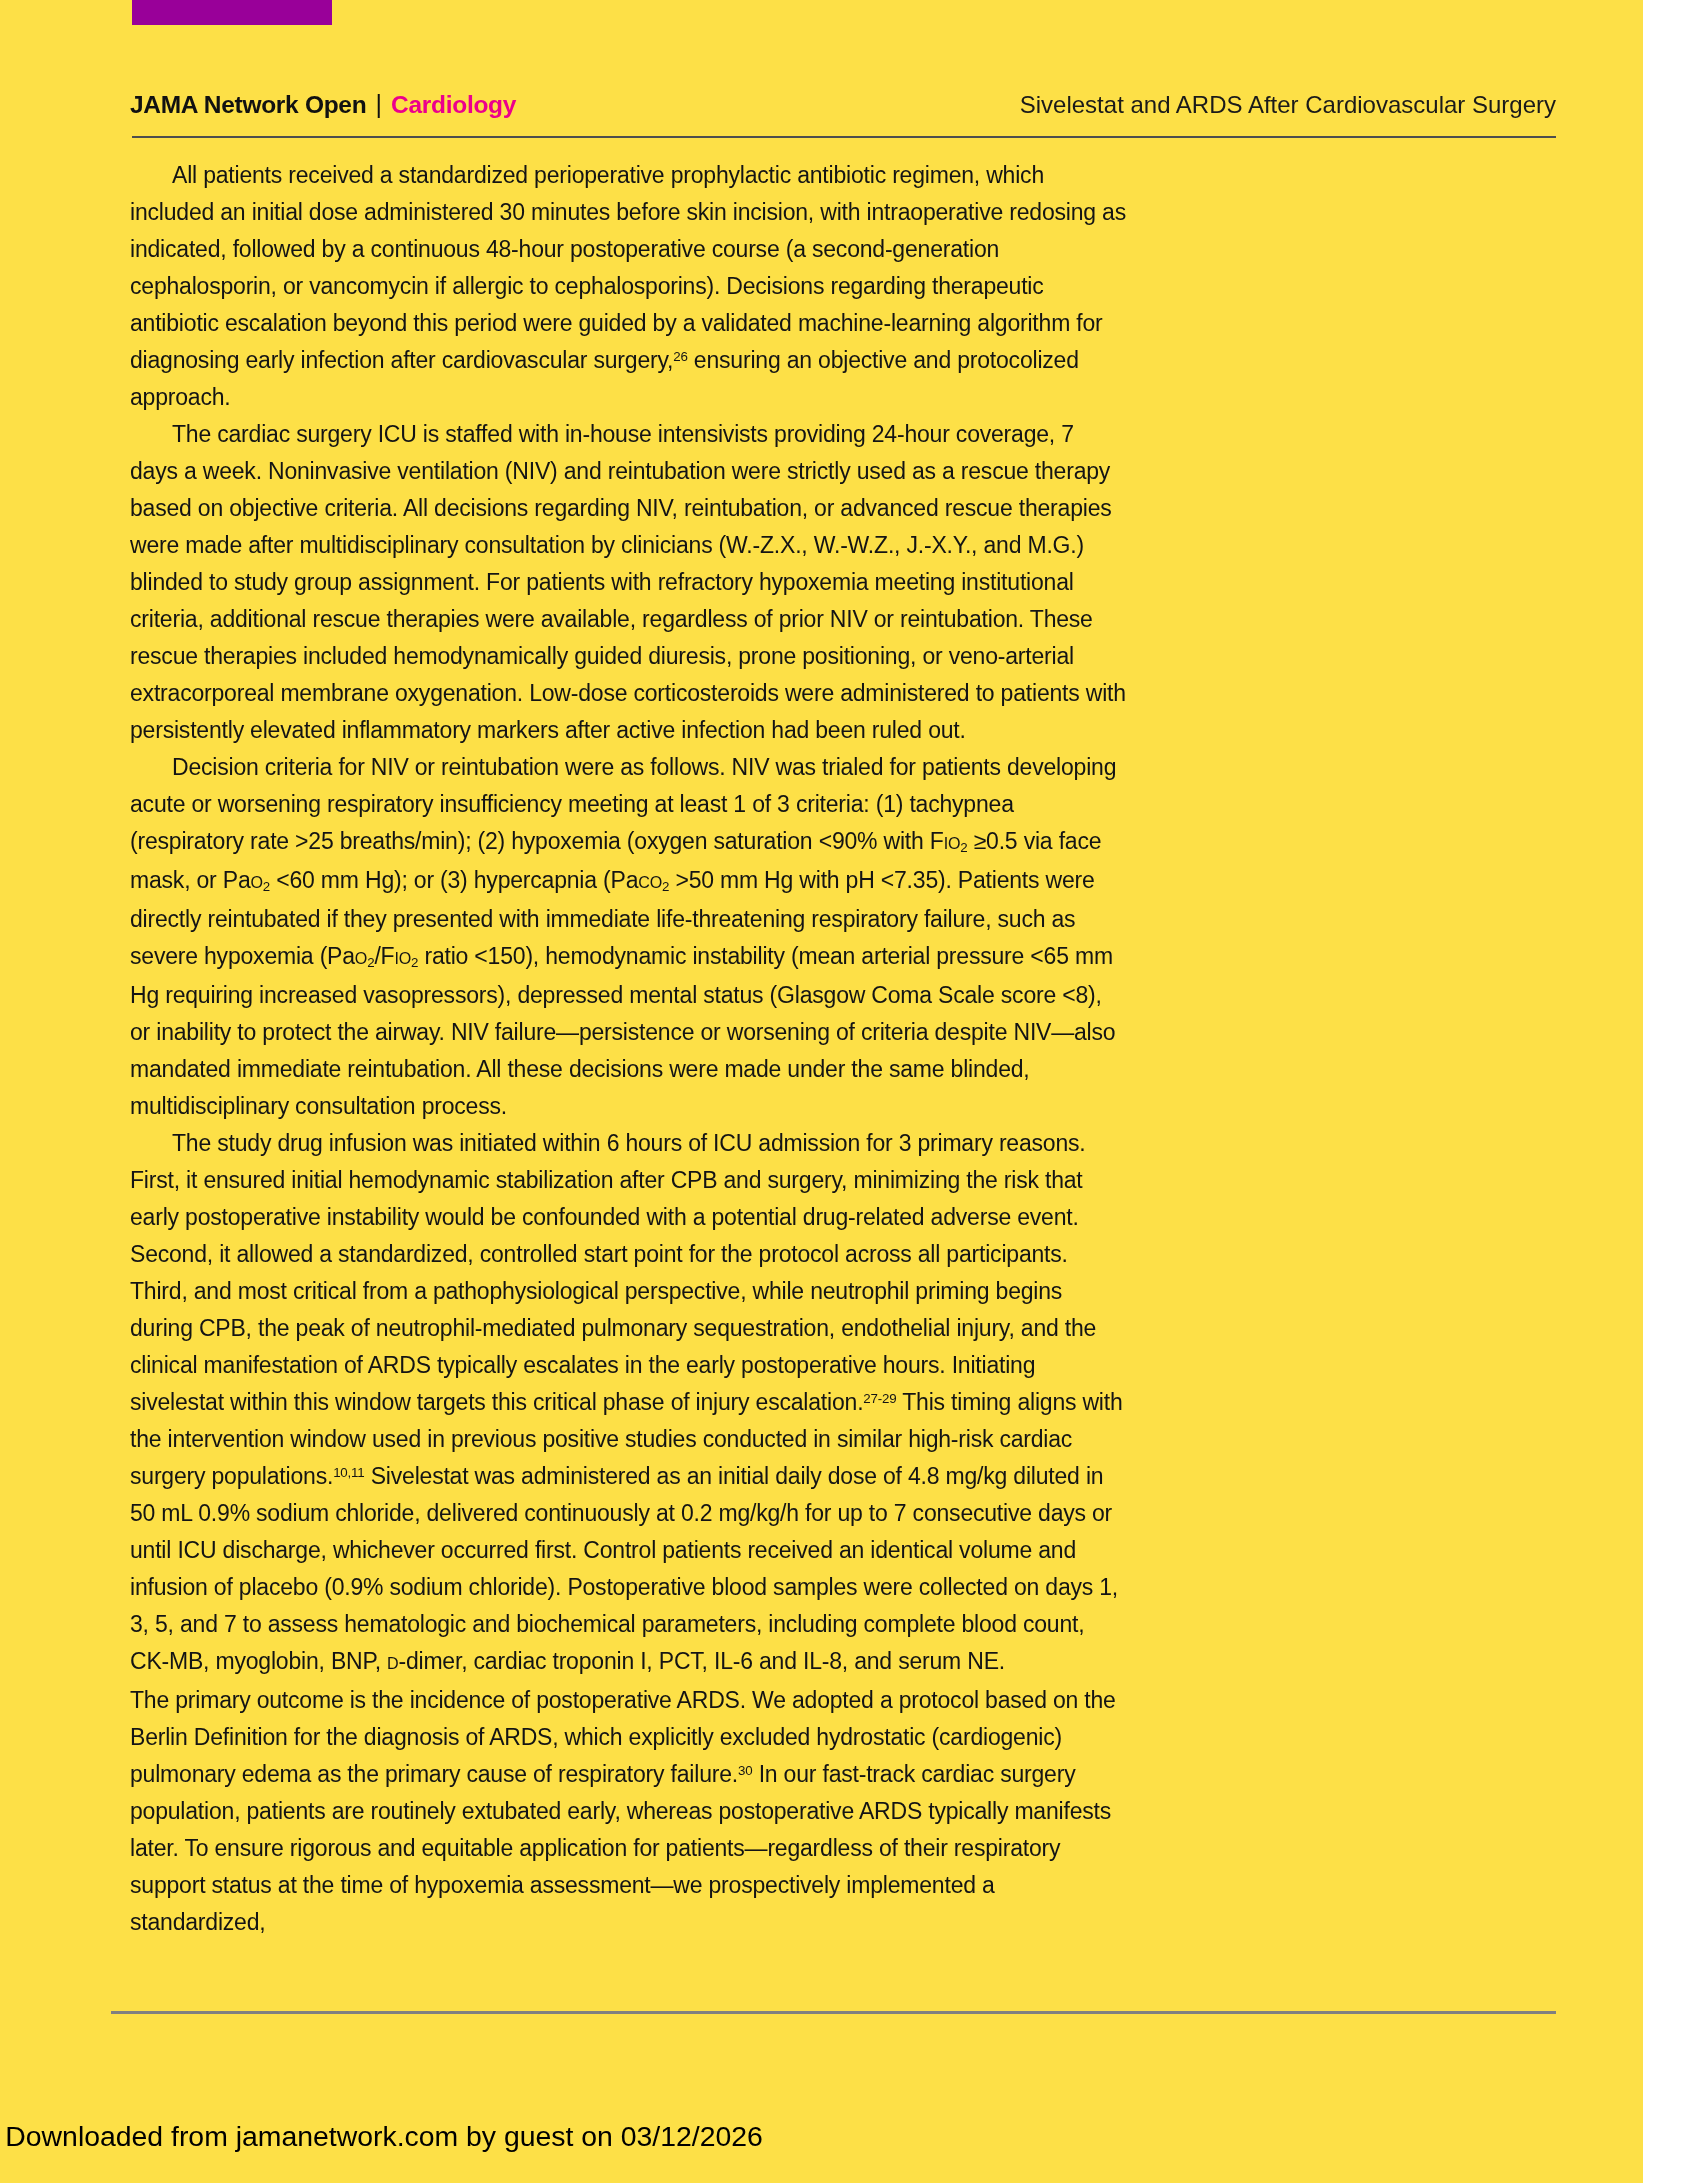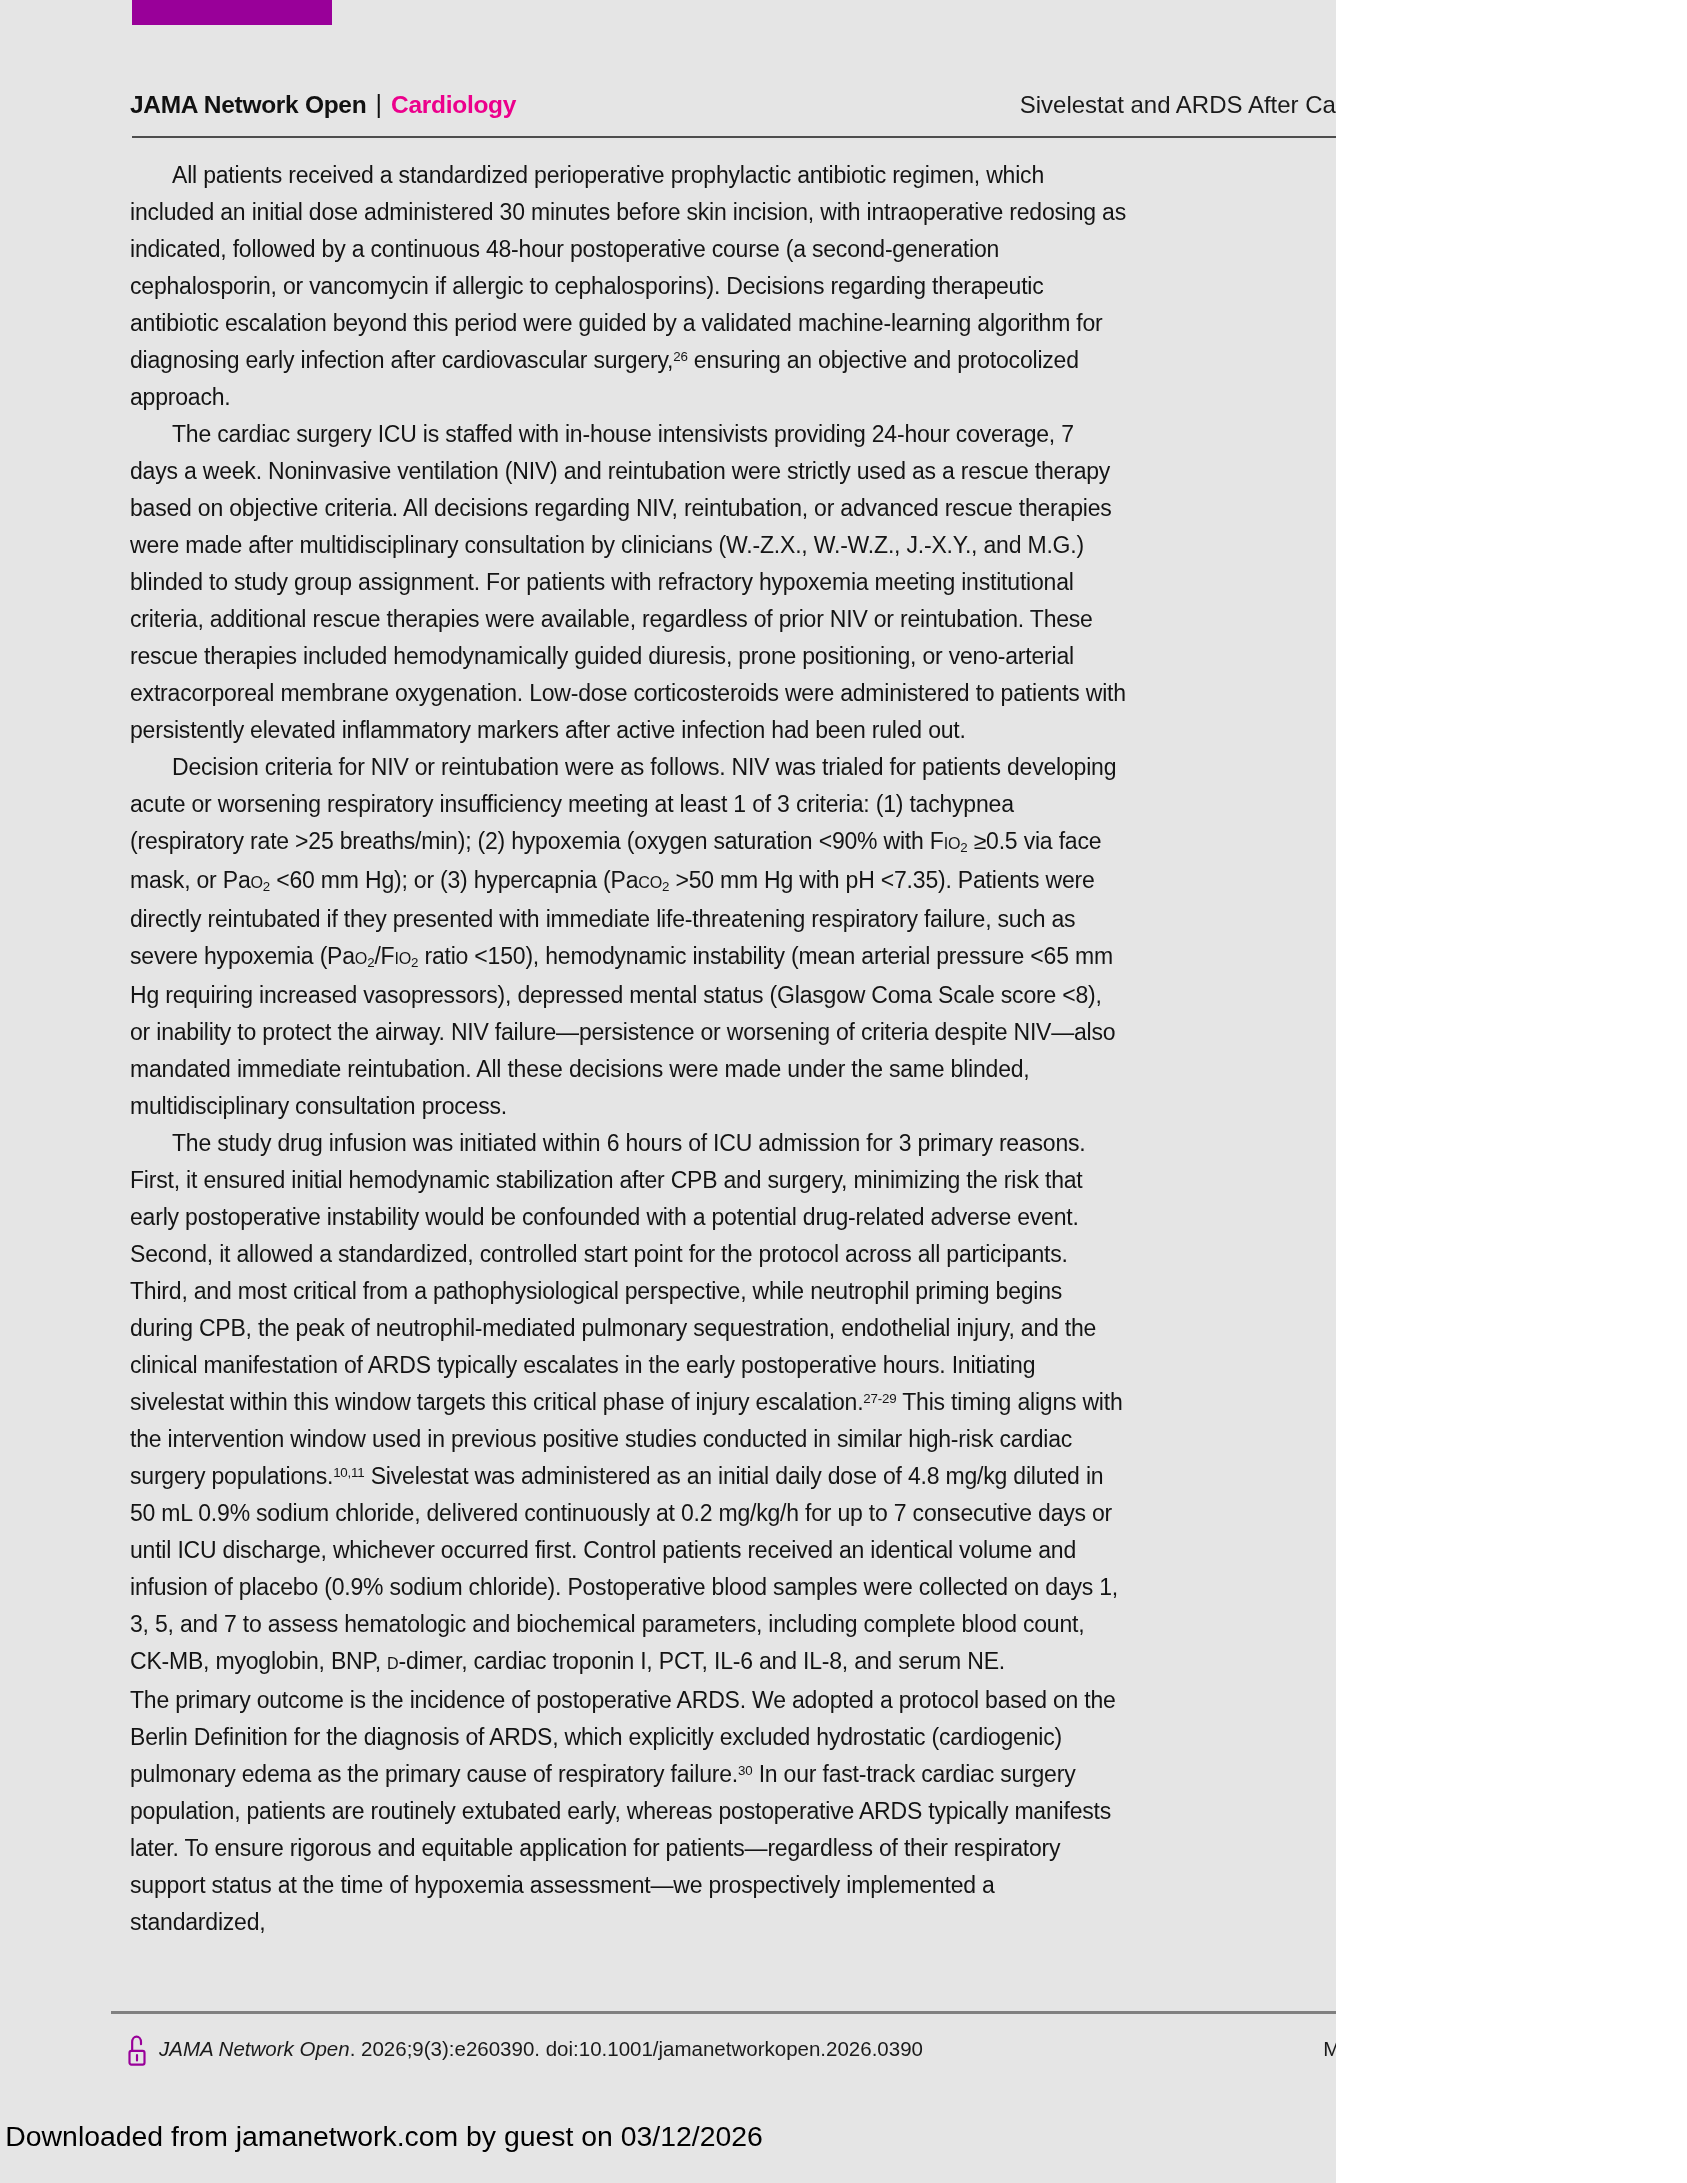--- a/index.html
+++ b/index.html
@@ -2,23 +2,23 @@
 <html style="font-size:10.6px"><head>
 <meta charset="utf-8">
 <style>
   html, body {
     margin: 0;
     padding: 0;
     background: #ffffff;
   }
   .page {
     position: relative;
-    width: 1336px;
+    width: 1643px;
     height: 2183px;
-    background: #e5e5e5;
+    background: #fde047;
     font-family: "Liberation Sans", sans-serif;
     color: #111111;
     overflow: hidden;
   }
   .top-bar {
     position: absolute;
     left: 132px;
     top: 0;
     width: 200px;
     height: 24.5px;
@@ -162,31 +162,17 @@
   <main class="body-col">
       <p class="indent">All patients received a standardized perioperative prophylactic antibiotic regimen, which included an initial dose administered 30 minutes before skin incision, with intraoperative redosing as indicated, followed by a continuous 48-hour postoperative course (a second-generation cephalosporin, or vancomycin if allergic to cephalosporins). Decisions regarding therapeutic antibiotic escalation beyond this period were guided by a validated machine-learning algorithm for diagnosing early infection after cardiovascular surgery,<sup>26</sup> ensuring an objective and protocolized approach.</p>
       <p class="indent">The cardiac surgery ICU is staffed with in-house intensivists providing 24-hour coverage, 7 days a week. Noninvasive ventilation (NIV) and reintubation were strictly used as a rescue therapy based on objective criteria. All decisions regarding NIV, reintubation, or advanced rescue therapies were made after multidisciplinary consultation by clinicians (W.-Z.X., W.-W.Z., J.-X.Y., and M.G.) blinded to study group assignment. For patients with refractory hypoxemia meeting institutional criteria, additional rescue therapies were available, regardless of prior NIV or reintubation. These rescue therapies included hemodynamically guided diuresis, prone positioning, or veno-arterial extracorporeal membrane oxygenation. Low-dose corticosteroids were administered to patients with persistently elevated inflammatory markers after active infection had been ruled out.</p>
       <p class="indent">Decision criteria for NIV or reintubation were as follows. NIV was trialed for patients developing acute or worsening respiratory insufficiency meeting at least 1 of 3 criteria: (1) tachypnea (respiratory rate &gt;25 breaths/min); (2) hypoxemia (oxygen saturation &lt;90% with F<span class="sc">IO</span><sub>2</sub> ≥0.5 via face mask, or Pa<span class="sc">O</span><sub>2</sub> &lt;60 mm Hg); or (3) hypercapnia (Pa<span class="sc">CO</span><sub>2</sub> &gt;50 mm Hg with pH &lt;7.35). Patients were directly reintubated if they presented with immediate life-threatening respiratory failure, such as severe hypoxemia (Pa<span class="sc">O</span><sub>2</sub>/F<span class="sc">IO</span><sub>2</sub> ratio &lt;150), hemodynamic instability (mean arterial pressure &lt;65 mm Hg requiring increased vasopressors), depressed mental status (Glasgow Coma Scale score &lt;8), or inability to protect the airway. NIV failure—persistence or worsening of criteria despite NIV—also mandated immediate reintubation. All these decisions were made under the same blinded, multidisciplinary consultation process.</p>
       <p class="indent">The study drug infusion was initiated within 6 hours of ICU admission for 3 primary reasons. First, it ensured initial hemodynamic stabilization after CPB and surgery, minimizing the risk that early postoperative instability would be confounded with a potential drug-related adverse event. Second, it allowed a standardized, controlled start point for the protocol across all participants. Third, and most critical from a pathophysiological perspective, while neutrophil priming begins during CPB, the peak of neutrophil-mediated pulmonary sequestration, endothelial injury, and the clinical manifestation of ARDS typically escalates in the early postoperative hours. Initiating sivelestat within this window targets this critical phase of injury escalation.<sup>27-29</sup> This timing aligns with the intervention window used in previous positive studies conducted in similar high-risk cardiac surgery populations.<sup>10,11</sup> Sivelestat was administered as an initial daily dose of 4.8 mg/kg diluted in 50 mL 0.9% sodium chloride, delivered continuously at 0.2 mg/kg/h for up to 7 consecutive days or until ICU discharge, whichever occurred first. Control patients received an identical volume and infusion of placebo (0.9% sodium chloride). Postoperative blood samples were collected on days 1, 3, 5, and 7 to assess hematologic and biochemical parameters, including complete blood count, CK-MB, myoglobin, BNP, <span class="sc">D</span>-dimer, cardiac troponin I, PCT, IL-6 and IL-8, and serum NE.</p>
       <p class="">The primary outcome is the incidence of postoperative ARDS. We adopted a protocol based on the Berlin Definition for the diagnosis of ARDS, which explicitly excluded hydrostatic (cardiogenic) pulmonary edema as the primary cause of respiratory failure.<sup>30</sup> In our fast-track cardiac surgery population, patients are routinely extubated early, whereas postoperative ARDS typically manifests later. To ensure rigorous and equitable application for patients—regardless of their respiratory support status at the time of hypoxemia assessment—we prospectively implemented a standardized,</p>
     </main>
 
   <div class="footer-rule"></div>
 
-  <footer class="page-footer">
-    <svg class="oa-lock" width="20" height="34" viewBox="0 0 24 40" fill="none">
-      <path d="M6.2 21 V10.5 a5.3 6.5 0 0 1 10.6 0 V13" stroke="#990099" stroke-width="2.6" fill="none" stroke-linecap="round"></path>
-      <rect x="3" y="21" width="18" height="16.5" rx="2.2" stroke="#990099" stroke-width="2.6" fill="none"></rect>
-      <line x1="12" y1="26" x2="12" y2="32.5" stroke="#990099" stroke-width="2.6" stroke-linecap="round"></line>
-    </svg>
-    <div class="citation">
-      <em>JAMA Network Open</em><span>. 2026;9(3):e260390. doi:10.1001/jamanetworkopen.2026.0390</span>
-    </div>
-    <div class="footer-right">
-      <span>March 11, 2026</span>
-      <span>6/19</span>
-    </div>
-  </footer>
 
   <div class="download-notice">Downloaded from jamanetwork.com by guest on 03/12/2026</div>
 
 </div>
 
 
 </body></html>

